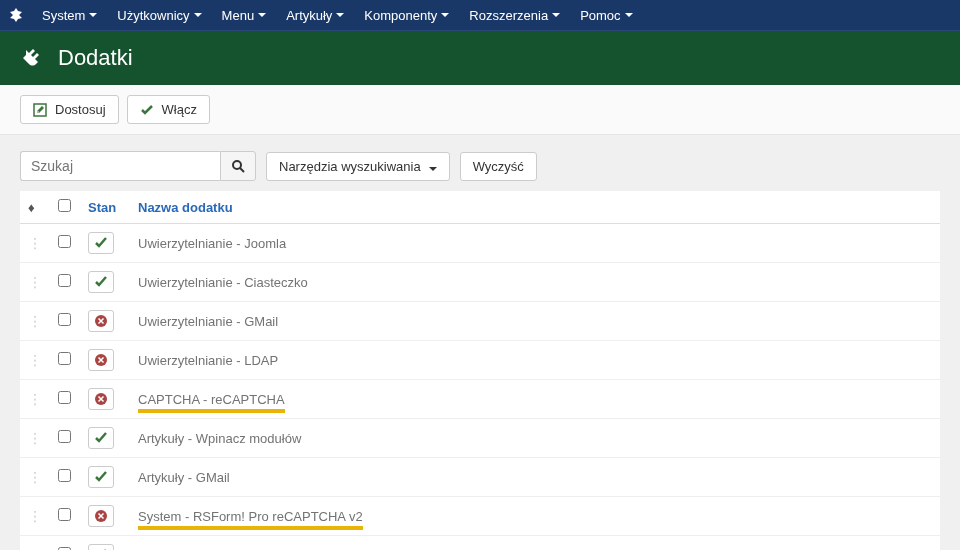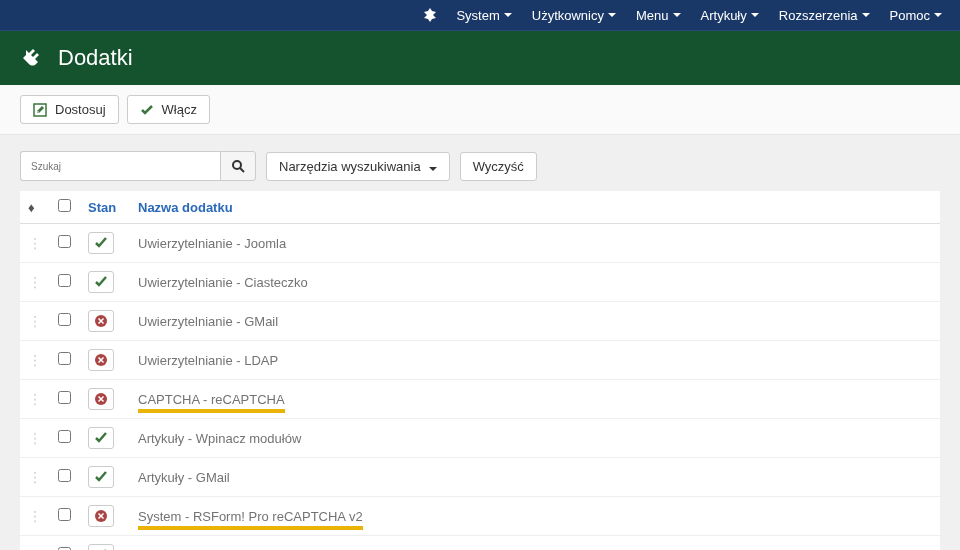--- a/index.html
+++ b/index.html
@@ -1,29 +1,29 @@
 <!DOCTYPE html>
 <html><head>
 <meta charset="utf-8">
 <style>
 * { margin: 0; padding: 0; box-sizing: border-box; }
 body { font-family: Arial, Helvetica, sans-serif; font-size: 13px; color: #333; background: #f0f0f0; width: 960px; }
-.navbar { background: #1a3867; height: 30px; display: flex; align-items: center; padding: 0 8px; justify-content: flex-end; }
+.navbar { background: #1a3867; height: 30px; display: flex; align-items: center; padding: 0 8px; }
 .navbar-logo { color: #fff; width: 24px; text-align: center; }
 .navbar-item { color: #fff; padding: 6px 10px; cursor: pointer; display: flex; align-items: center; gap: 4px; }
 .caret { display: inline-block; width: 0; height: 0; border-left: 4px solid transparent; border-right: 4px solid transparent; border-top: 4px solid #fff; }
 .header { background: #14532d; padding: 14px 20px; display: flex; align-items: center; gap: 14px; border-top: 1px solid #2a4877; }
 .header-icon { color: #fff; font-size: 22px; }
 .header-title { color: #fff; font-size: 22px; font-weight: normal; }
 .toolbar { background: #fafafa; border-bottom: 1px solid #e5e5e5; padding: 10px 20px; display: flex; gap: 8px; }
 .btn { background: #fff; border: 1px solid #ccc; border-radius: 3px; padding: 6px 12px; font-size: 13px; cursor: pointer; display: inline-flex; align-items: center; gap: 8px; color: #333; }
 .i-green { color: #3c763d; }
 .content { padding: 16px 20px; }
 .search-row { display: flex; gap: 10px; align-items: center; margin-bottom: 10px; }
-.search-input { border: 1px solid #ccc; border-radius: 3px 0 0 3px; padding: 6px 10px; font-size: 10px; width: 200px; height: 30px; border-right: none; }
+.search-input { border: 1px solid #ccc; border-radius: 3px 0 0 3px; padding: 6px 10px; font-size: 14px; width: 200px; height: 30px; border-right: none; }
 .search-btn { border: 1px solid #ccc; background: #f5f5f5; border-radius: 0 3px 3px 0; height: 30px; width: 36px; display: inline-flex; align-items: center; justify-content: center; cursor: pointer; }
 .table { width: 100%; border-collapse: collapse; background: #fff; }
 .table th { text-align: left; padding: 8px; border-bottom: 1px solid #ddd; color: #2a69b8; font-weight: bold; background: #fff; }
 .table td { padding: 8px; border-bottom: 1px solid #eee; vertical-align: middle; }
 .sort-icon { color: #555; }
 .drag-handle { color: #ccc; cursor: move; font-size: 14px; }
 .cb { margin: 0; }
 .status-btn { display: inline-flex; align-items: center; justify-content: center; width: 26px; height: 22px; border: 1px solid #ccc; border-radius: 3px; background: #fff; cursor: pointer; }
 .plugin-link { color: #737373; text-decoration: none; }
 .underline-cyan { border-bottom: 4px solid #eab308; display: inline-block; padding-bottom: 2px; margin-bottom: -6px; }
@@ -49,20 +49,24 @@
       <div class="navbar-item">
         <span>Użytkownicy</span>
         <span class="caret"></span>
       </div>
       <div class="navbar-item">
         <span>Menu</span>
         <span class="caret"></span>
       </div>
       <div class="navbar-item">
         <span>Artykuły</span>
+        <span class="caret"></span>
+      </div>
+      <div class="navbar-item">
+        <span>Komponenty</span>
         <span class="caret"></span>
       </div>
       <div class="navbar-item">
         <span>Rozszerzenia</span>
         <span class="caret"></span>
       </div>
       <div class="navbar-item">
         <span>Pomoc</span>
         <span class="caret"></span>
       </div>

